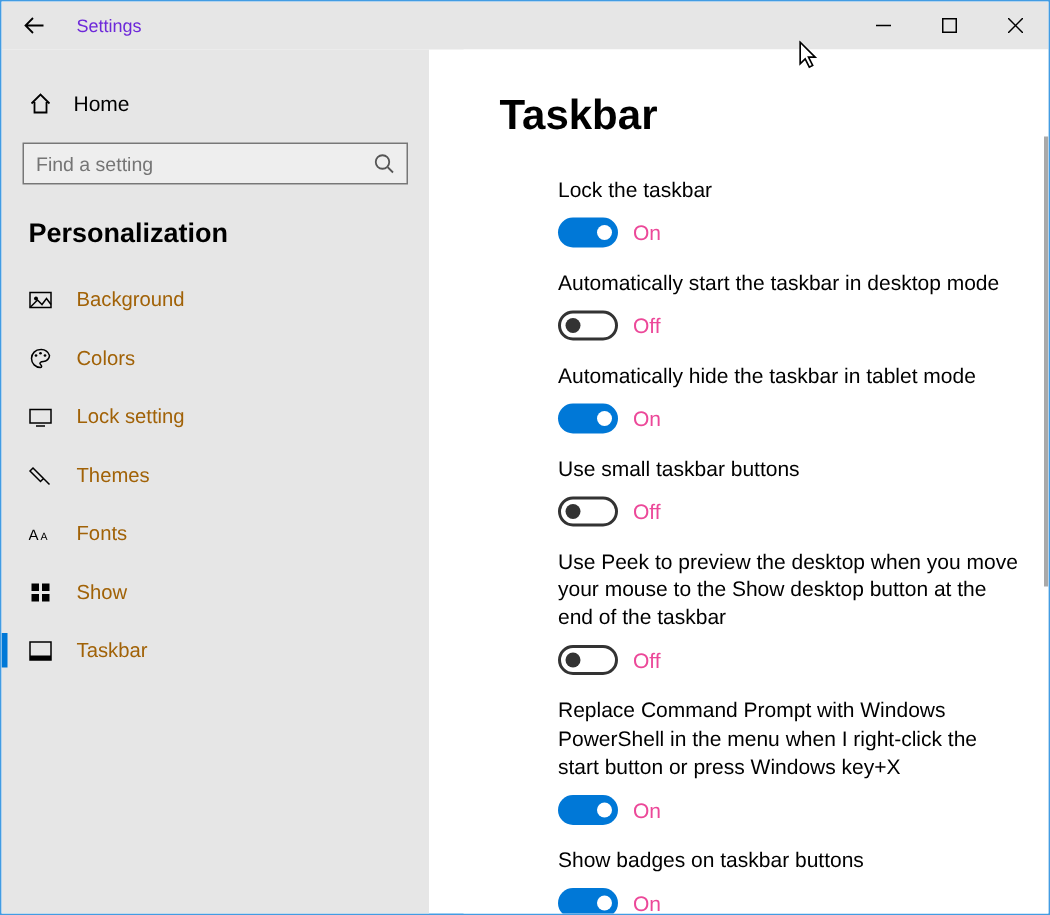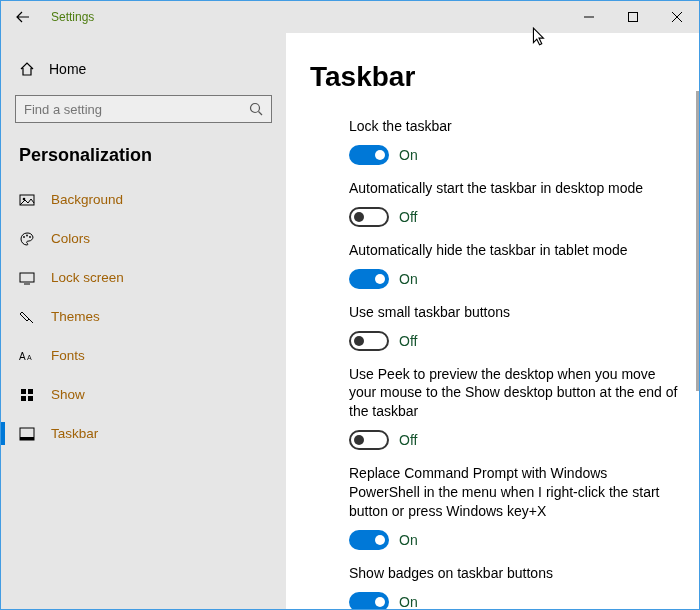--- a/index.html
+++ b/index.html
@@ -1,43 +1,43 @@
 <!DOCTYPE html>
 <html><head>
 <meta charset="utf-8">
 <style>
   * { box-sizing: border-box; margin: 0; padding: 0; font-family: "Segoe UI", Arial, sans-serif; }
   body { width: 700px; height: 610px; overflow: hidden; background: #fff; border: 1px solid #429ce3; border-top: 1px solid #429ce3; position: relative; }
   .titlebar { height: 32px; display: flex; align-items: center; background: #e6e6e6; }
   .titlebar .back { width: 44px; height: 32px; display: flex; align-items: center; justify-content: center; cursor: pointer; }
-  .titlebar .title { font-size: 12px; color: #4d7c0f; margin-left: 6px; }
+  .titlebar .title { font-size: 12px; color: #6d28d9; margin-left: 6px; }
   .titlebar .controls { margin-left: auto; display: flex; }
   .titlebar .controls .ctl { width: 44px; height: 32px; display: flex; align-items: center; justify-content: center; cursor: pointer; }
-  .main { display: flex; height: 578px; }
+  .main { display: flex; height: 578px; gap: 23px; }
   .sidebar { width: 285px; background: #e6e6e6; padding-top: 16px; }
   .home-row { display: flex; align-items: center; height: 40px; padding-left: 18px; gap: 14px; cursor: pointer; font-size: 14px; color: #000; }
   .search-wrap { padding: 6px 14px 10px 14px; }
   .search { display: flex; align-items: center; height: 28px; border: 1px solid #777; background: #eee; padding: 0 8px; }
   .search input { flex: 1; background: transparent; border: none; outline: none; font-size: 13px; color: #5a5a5a; }
   .cat-title { font-size: 18px; font-weight: 700; padding: 12px 18px 14px 18px; color: #000; }
   .nav-item { display: flex; align-items: center; height: 39px; padding-left: 18px; gap: 16px; cursor: pointer; font-size: 13.5px; color: #a16207; position: relative; }
   .nav-item.selected::before { content: ""; position: absolute; left: 0; top: 8px; bottom: 8px; width: 4px; background: #0078d7; }
   .nav-icon { width: 16px; height: 16px; display: flex; align-items: center; justify-content: center; }
   .content { flex: 1; background: #fff; padding: 28px 18px 0 24px; position: relative; overflow: hidden; }
   .content h1 { font-size: 28px; font-weight: 600; margin-bottom: 24px; color: #000; }
   .setting { margin-bottom: 14px; margin-left: 39px; }
   .setting .label { font-size: 14px; color: #000; margin-bottom: 9px; line-height: 1.35; }
   .toggle-row { display: flex; align-items: center; gap: 10px; }
   .toggle { width: 40px; height: 20px; border-radius: 10px; position: relative; cursor: pointer; }
   .toggle.on { background: #0078d7; }
   .toggle.off { background: #fff; border: 2px solid #333; }
   .toggle .knob { position: absolute; width: 10px; height: 10px; border-radius: 50%; top: 50%; transform: translateY(-50%); }
   .toggle.on .knob { background: #fff; right: 4px; }
   .toggle.off .knob { background: #333; left: 3px; }
-  .toggle-state { font-size: 14px; color: #14532d; }
+  .toggle-state { font-size: 14px; color: #ec4899; }
   .scrollbar { position: absolute; right: 0; top: 58px; width: 3px; height: 300px; background: #a9a9a9; border-radius: 0; }
   .cursor { position: absolute; left: 530px; top: 26px; pointer-events: none; }
   svg { display: block; }
 </style>
 </head>
 <body>
 
 <div class="titlebar">
   <div class="back">
     <svg width="14" height="14" viewBox="0 0 14 14">
@@ -107,21 +107,21 @@
         </span>
       <span>Colors</span>
     </div>
     <div class="nav-item">
       <span class="nav-icon">
           <svg width="16" height="16" viewBox="0 0 16 16">
             <rect x="1" y="3" width="14" height="9" stroke="#000" fill="none"></rect>
             <line x1="5" y1="14" x2="11" y2="14" stroke="#000"></line>
           </svg>
         </span>
-      <span>Lock screen</span>
+      <span>Lock setting</span>
     </div>
     <div class="nav-item">
       <span class="nav-icon">
           <svg width="16" height="16" viewBox="0 0 16 16">
             <path d="M3 3 L10 10 L8 12 L1 5z M10 10 L14 14" stroke="#000" fill="none"></path>
           </svg>
         </span>
       <span>Themes</span>
     </div>
     <div class="nav-item">

